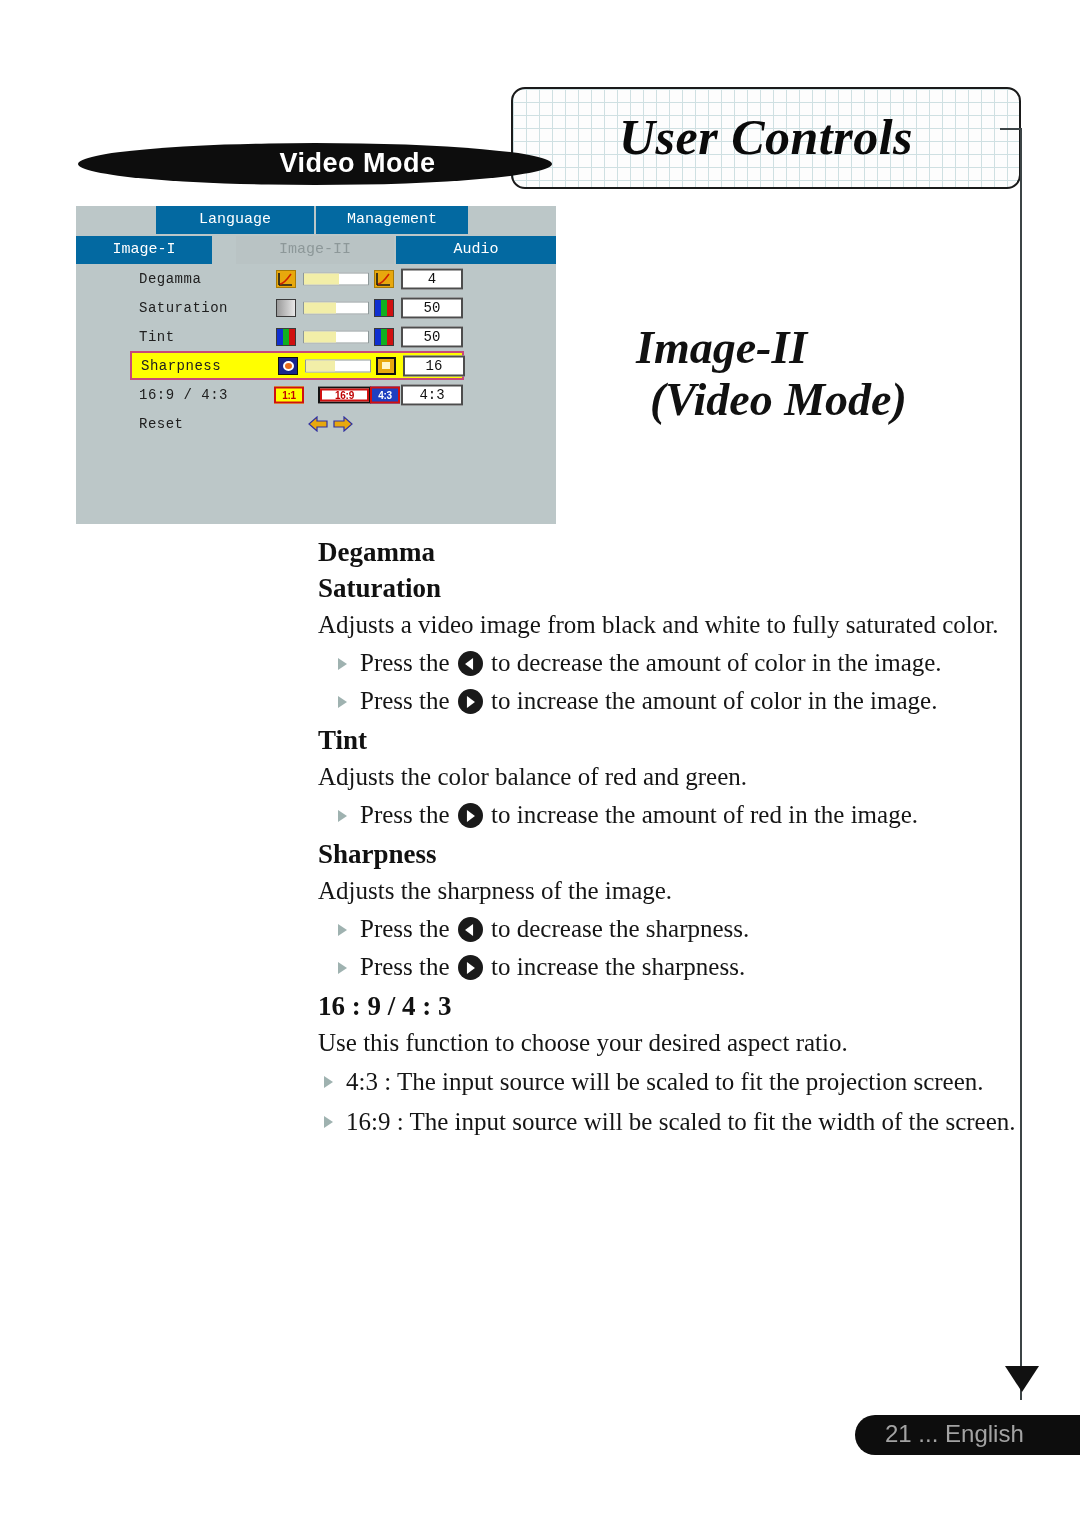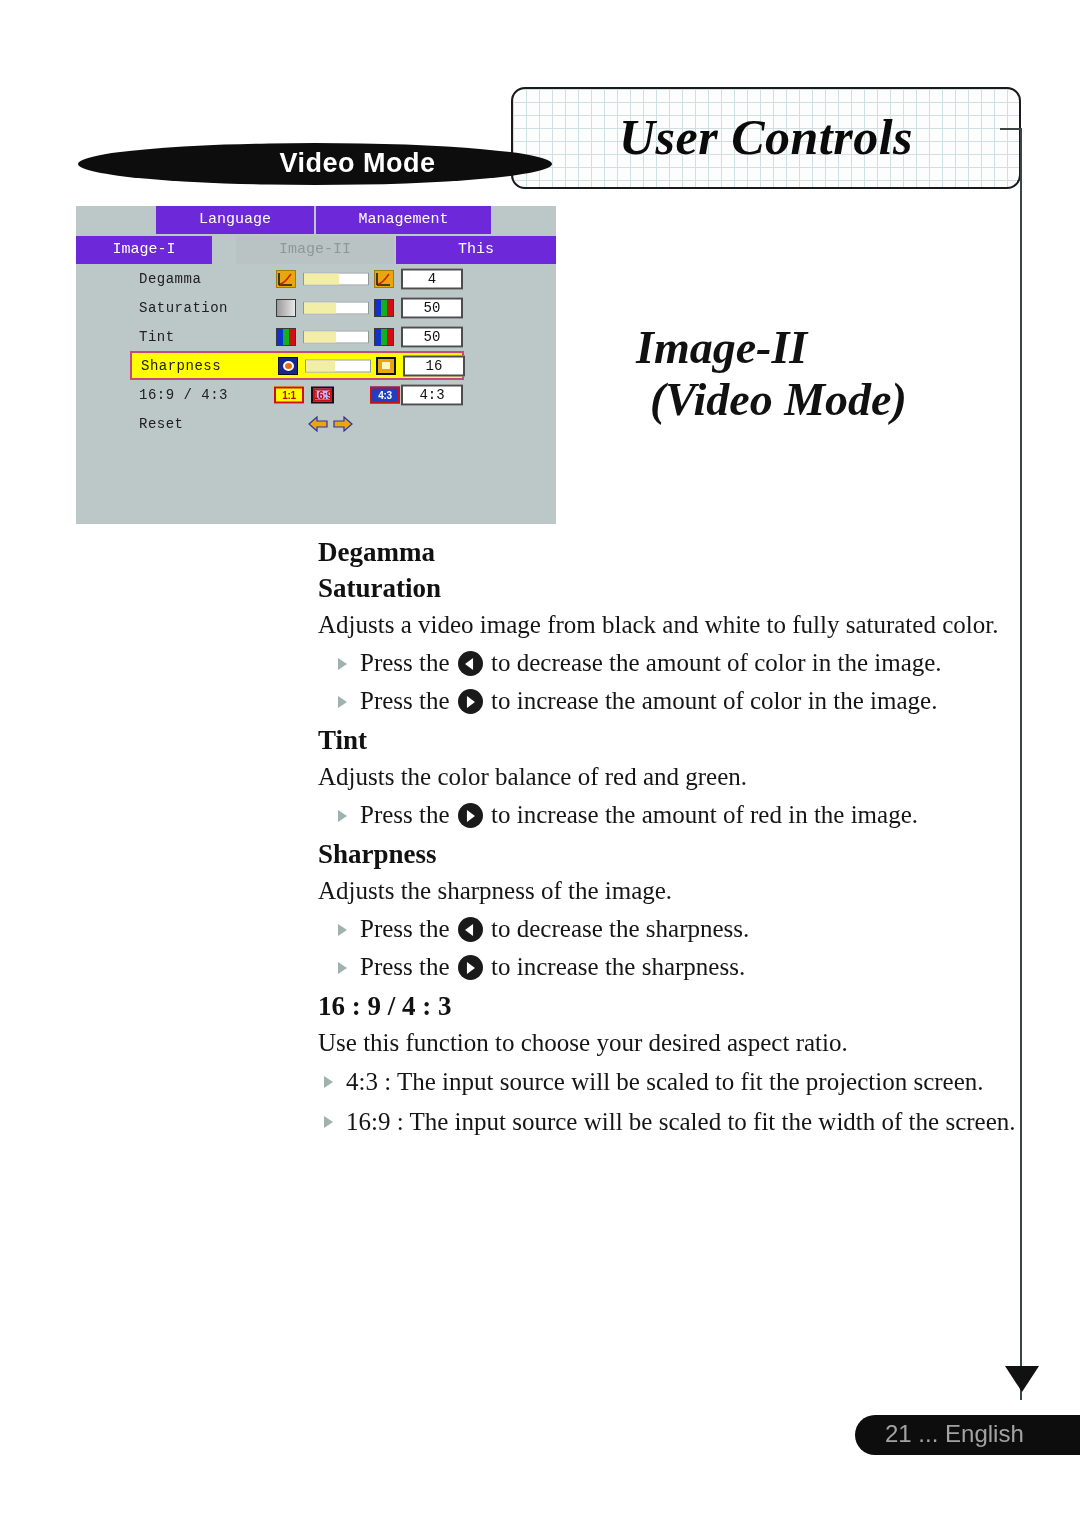--- a/index.html
+++ b/index.html
@@ -115,35 +115,35 @@
   }
   #osd-tabs-top {
     position: absolute;
     left: 0; top: 0;
     width: 480px; height: 28px;
   }
   .osd-tab {
     position: absolute;
     top: 0;
     height: 28px;
-    background: #6d28d9;
+    background: #0369a1;
     color: #ffffff;
     font-family: "Liberation Mono", monospace;
     font-size: 15px;
     line-height: 28px;
     text-align: center;
     white-space: nowrap;
     box-sizing: border-box;
   }
   .osd-tab.active {
     background: #b9c3c4;
     color: #8d9899;
   }
   #tab-language   { left: 80px;  width: 158px; }
-  #tab-management { left: 240px; width: 175px; }
+  #tab-management { left: 240px; width: 152px; }
   #osd-tabs-bottom {
     position: absolute;
     left: 0; top: 30px;
     width: 480px; height: 28px;
   }
   #tab-image1 { left: 0px;   width: 136px; }
   #tab-image2 { left: 160px; width: 158px; }
   #tab-audio  { left: 320px; width: 160px; }
 
   #osd-rows {
@@ -278,21 +278,21 @@
     border: 2px solid #d01010;
     box-sizing: border-box;
     font-family: "Liberation Sans", sans-serif;
     font-weight: bold;
     font-size: 10px;
     line-height: 13px;
     text-align: center;
     letter-spacing: -0.3px;
   }
   #ar-11  { left: 198px; width: 30px; background: #ffff00; color: #c00000; }
-  #ar-169 { left: 235px; width: 23px; background: #c4b5fd; color: #c00000;
+  #ar-169 { left: 242px; width: 53px; background: #ffffff; color: #c00000;
             border-color: #111111; outline: 2px solid #d01010; outline-offset: -4px; }
   #ar-43  { left: 294px; width: 30px; background: #1f3fc0; color: #ffffff; }
 
   
   .reset-arrows {
     position: absolute;
     left: 232px;
     top: 50%;
     transform: translateY(-50%);
     display: flex;
@@ -420,21 +420,21 @@
 <div id="osd">
 
   <div id="osd-tabs-top">
     <div class="osd-tab" id="tab-language">Language</div>
     <div class="osd-tab" id="tab-management">Management</div>
   </div>
 
   <div id="osd-tabs-bottom">
     <div class="osd-tab" id="tab-image1">Image-I</div>
     <div class="osd-tab active" id="tab-image2">Image-II</div>
-    <div class="osd-tab" id="tab-audio">This</div>
+    <div class="osd-tab" id="tab-audio">Audio</div>
   </div>
 
   <div id="osd-rows">
 
     <div class="osd-row">
       <div class="osd-label">Degamma</div>
       <div class="icn left ic-gamma">
         <svg width="18" height="16" viewBox="0 0 18 16">
             <path d="M2 14 L15 14 M2 14 L2 2" stroke="#1a1a1a" stroke-width="1.6" fill="none"></path>
             <path d="M3 13 C6 13 9 10 14 3" stroke="#cc2200" stroke-width="1.6" fill="none"></path>

